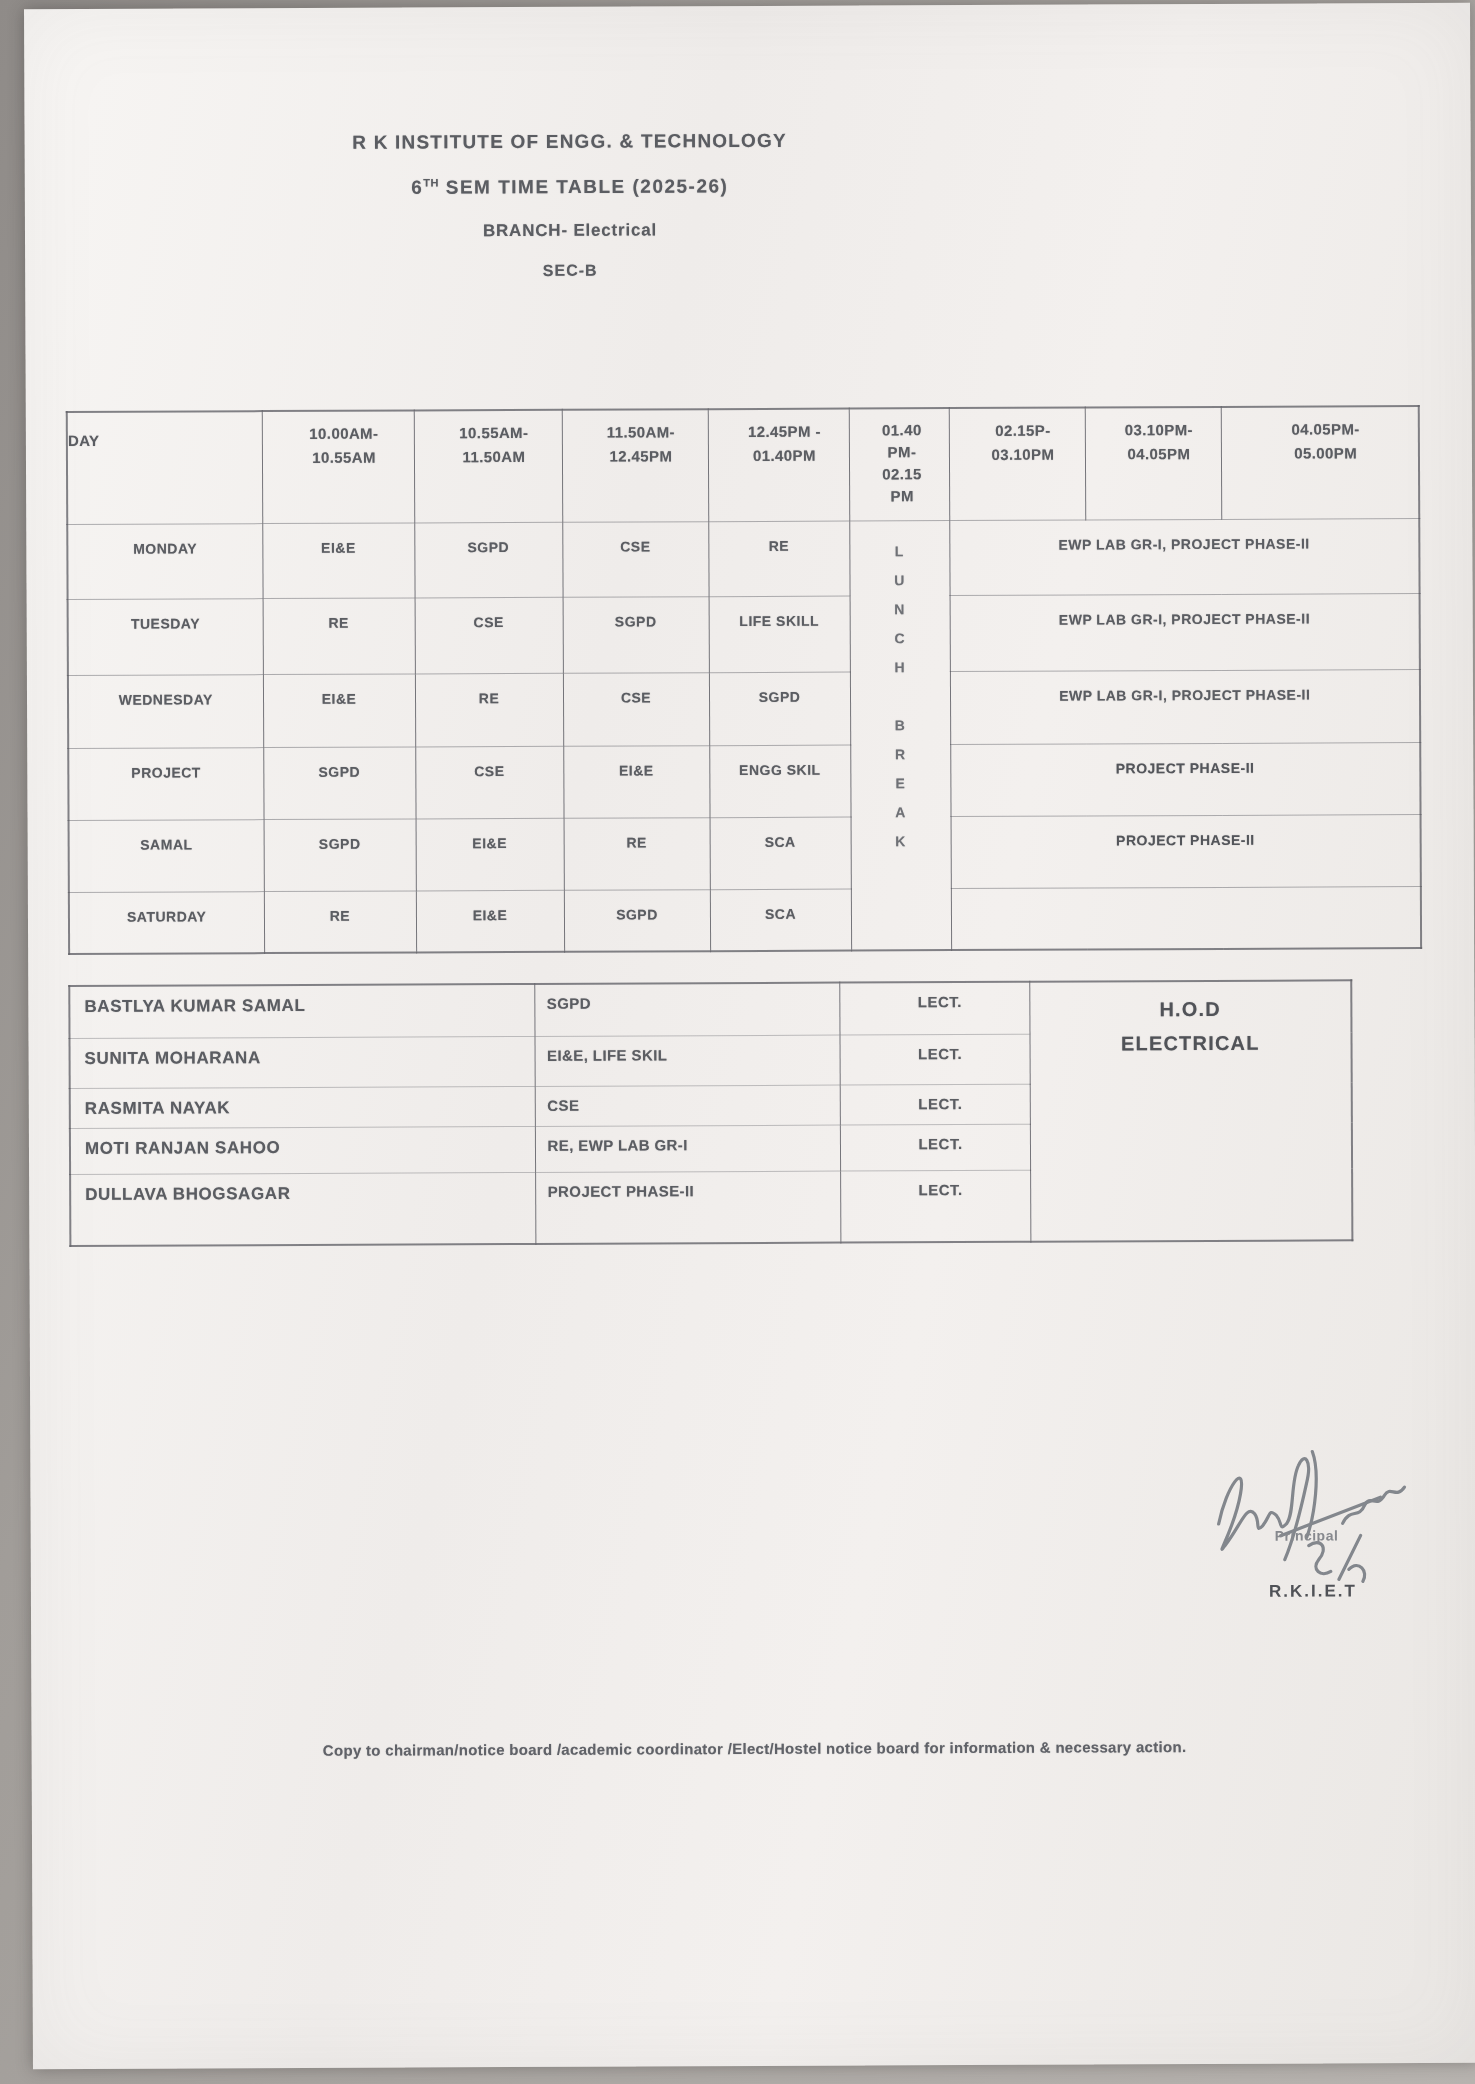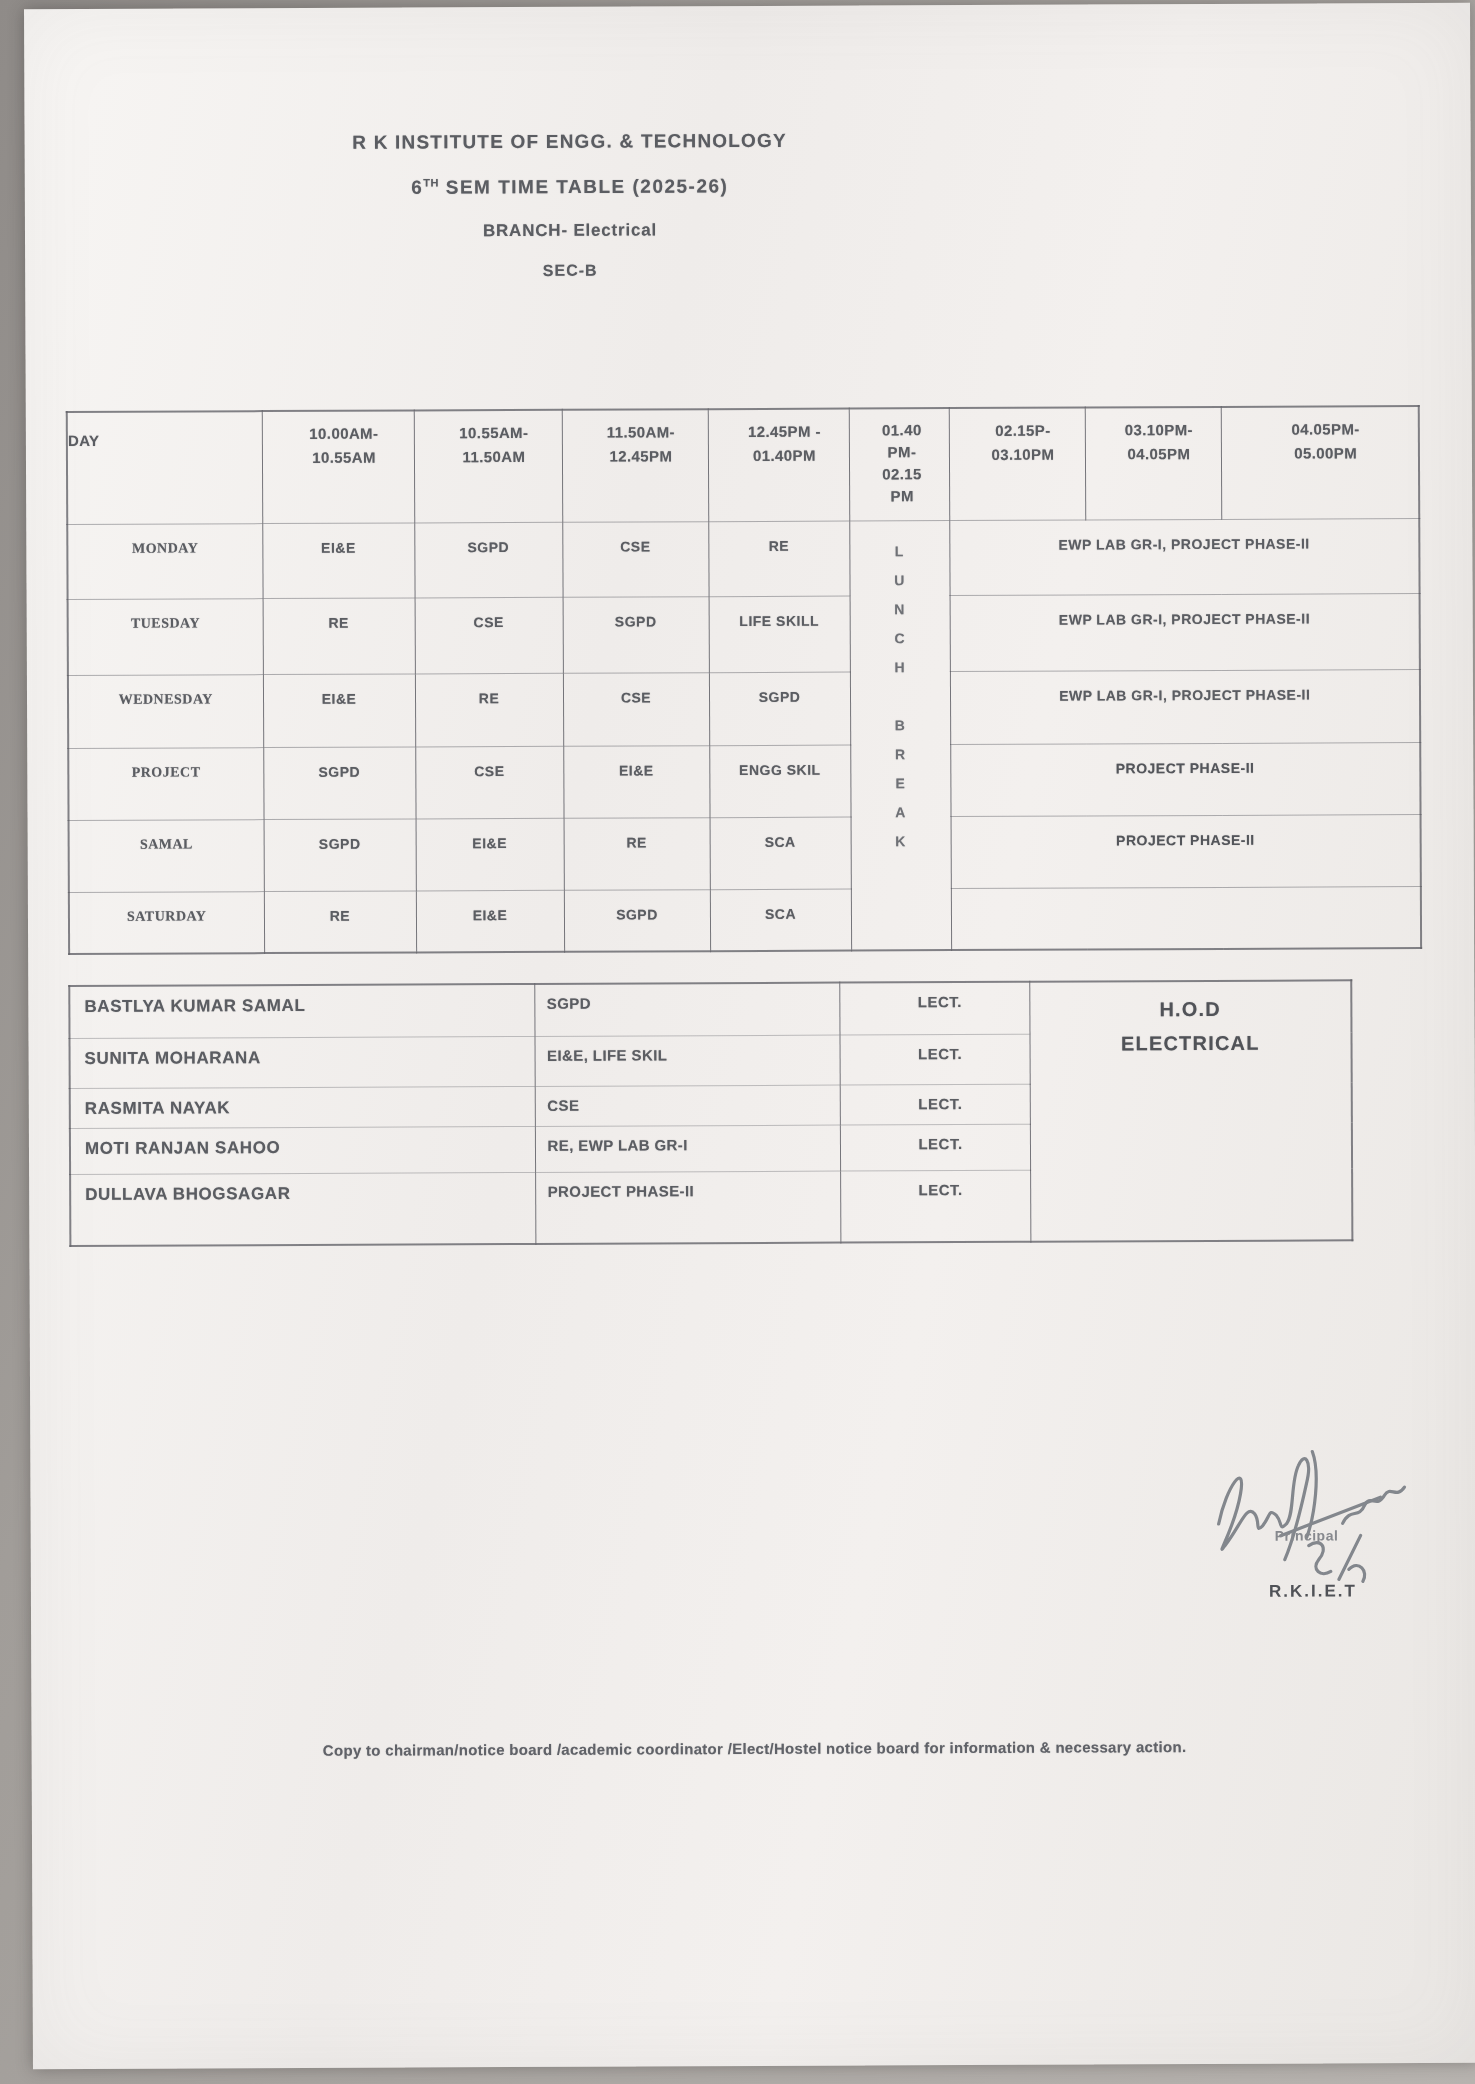--- a/index.html
+++ b/index.html
@@ -32,21 +32,21 @@
     border-top:1.4px solid rgba(125,125,130,.6);
     border-bottom:1.4px solid rgba(125,125,130,.6);
     font-weight:bold;overflow:hidden;
   }
   table.main th{vertical-align:top;text-align:center;padding:10px 4px 0 16px;
     font-size:15px;line-height:24px;white-space:pre-line;letter-spacing:.4px;}
   table.main th.day-h{text-align:left;padding-left:0;padding-top:16px;}
   table.main th.lunch-h{line-height:22px;padding-left:10px;margin-top:12px;}
   table.main td{vertical-align:top;text-align:center;padding-top:16px;
     font-size:14px;letter-spacing:.5px;}
-  td.dayname{font-size:14px;letter-spacing:1px;font-family:Liberation Serif, serif;}
+  td.dayname{font-size:14px;letter-spacing:1px;}
   td.lunchcell{white-space:pre-line;line-height:29px;font-size:16px;
     text-align:center;padding-top:26px;vertical-align:top;}
   td.lab{font-size:15px;letter-spacing:.6px;padding-top:14px;}
   td.proj{font-size:17px;letter-spacing:.8px;color:#53555a;padding-top:14px;}
 
   table.fac{position:absolute;left:40px;top:976px;width:1282px;
     border:2px solid rgba(100,100,106,.8);}
   table.fac td{
     border-left:1.6px solid rgba(95,95,102,.85);
     border-right:1.6px solid rgba(95,95,102,.85);

